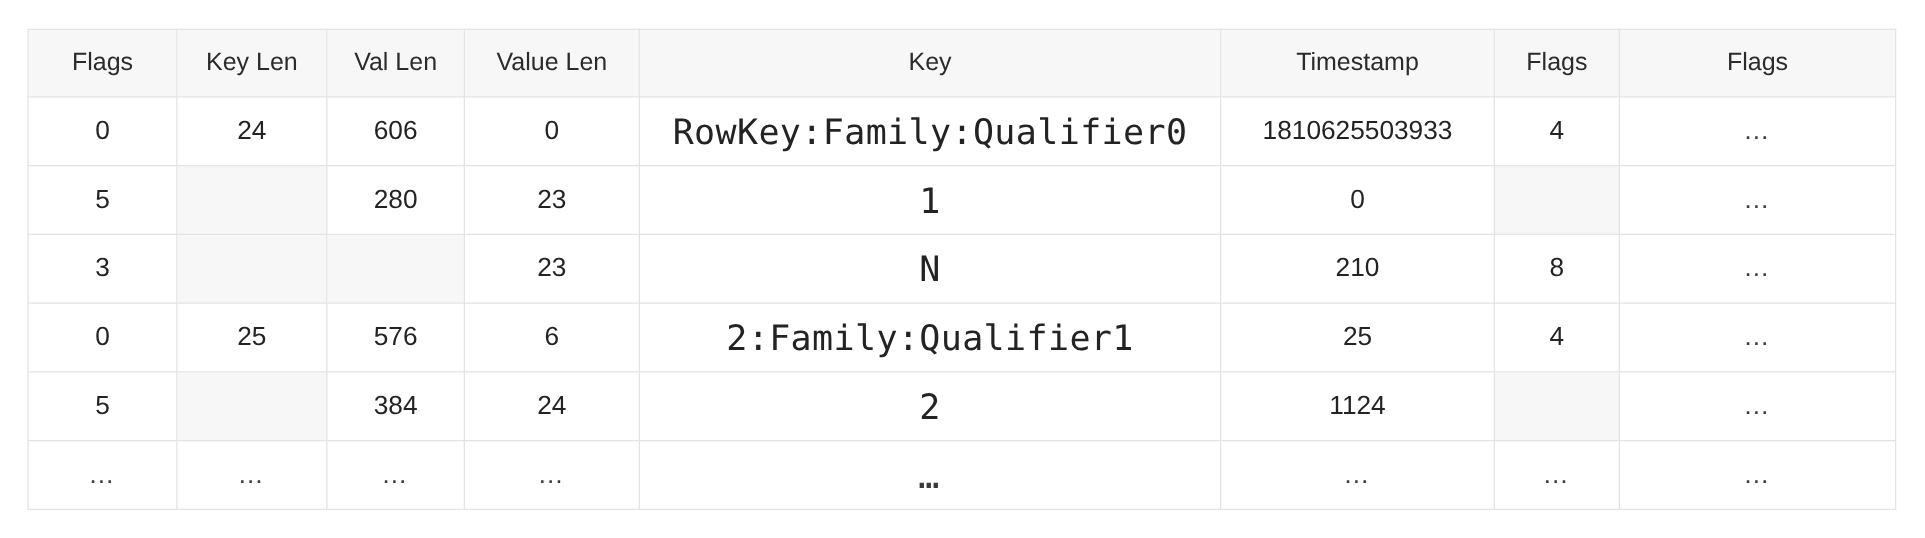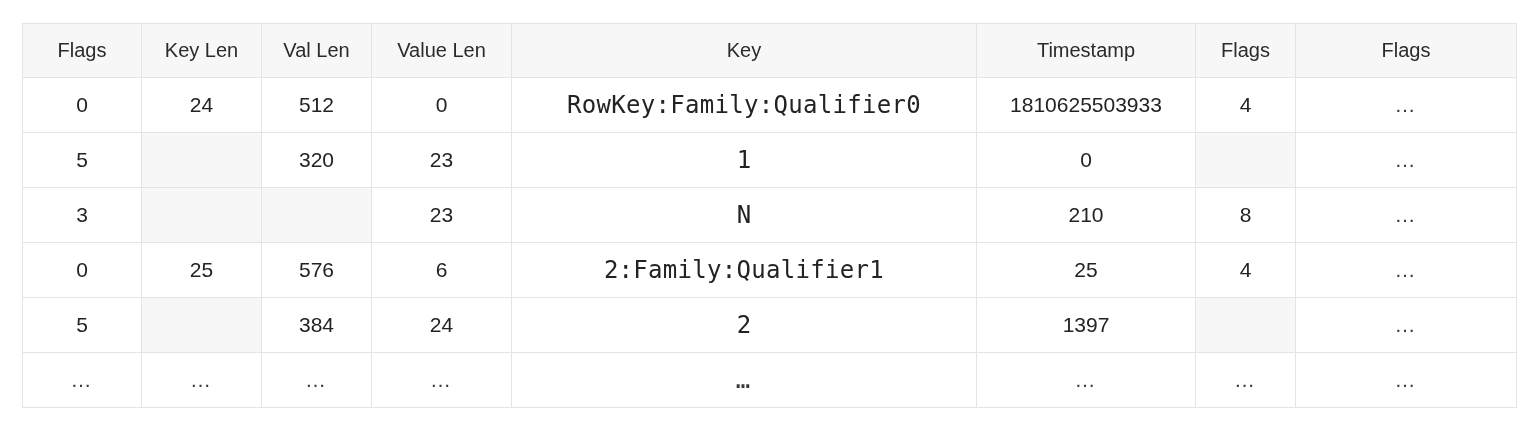--- a/index.html
+++ b/index.html
@@ -43,21 +43,21 @@
     font-family: "Liberation Sans", sans-serif;
     color: #2b2b2b;
   }
   table.kv-table tbody td {
     height: 54px;
     font-size: 21px;
     font-family: "Liberation Sans", sans-serif;
   }
   table.kv-table tbody td.mono {
     font-family: "DejaVu Sans Mono", "Liberation Mono", monospace;
-    font-size: 24px;
+    font-size: 28px;
     letter-spacing: 0.3px;
   }
   table.kv-table tbody td.shaded {
     background: #f7f7f7;
   }
   table.kv-table tbody td.ellipsis {
     color: #3a3a3a;
     letter-spacing: 2px;
   }
   
@@ -94,31 +94,31 @@
           <th>Key</th>
           <th>Timestamp</th>
           <th>Flags</th>
           <th>Flags</th>
         </tr>
     </thead>
     <tbody>
         <tr>
           <td>0</td>
           <td>24</td>
-          <td>512</td>
+          <td>606</td>
           <td>0</td>
           <td class="mono">RowKey:Family:Qualifier0</td>
           <td>1810625503933</td>
           <td>4</td>
           <td class="ellipsis">…</td>
         </tr>
         <tr>
           <td>5</td>
           <td class="shaded"></td>
-          <td>320</td>
+          <td>280</td>
           <td>23</td>
           <td class="mono">1</td>
           <td>0</td>
           <td class="shaded"></td>
           <td class="ellipsis">…</td>
         </tr>
         <tr>
           <td>3</td>
           <td class="shaded"></td>
           <td class="shaded"></td>
@@ -137,21 +137,21 @@
           <td>25</td>
           <td>4</td>
           <td class="ellipsis">…</td>
         </tr>
         <tr>
           <td>5</td>
           <td class="shaded"></td>
           <td>384</td>
           <td>24</td>
           <td class="mono">2</td>
-          <td>1397</td>
+          <td>1124</td>
           <td class="shaded"></td>
           <td class="ellipsis">…</td>
         </tr>
         <tr>
           <td class="ellipsis">…</td>
           <td class="ellipsis">…</td>
           <td class="ellipsis">…</td>
           <td class="ellipsis">…</td>
           <td class="mono ellipsis">…</td>
           <td class="ellipsis">…</td>

